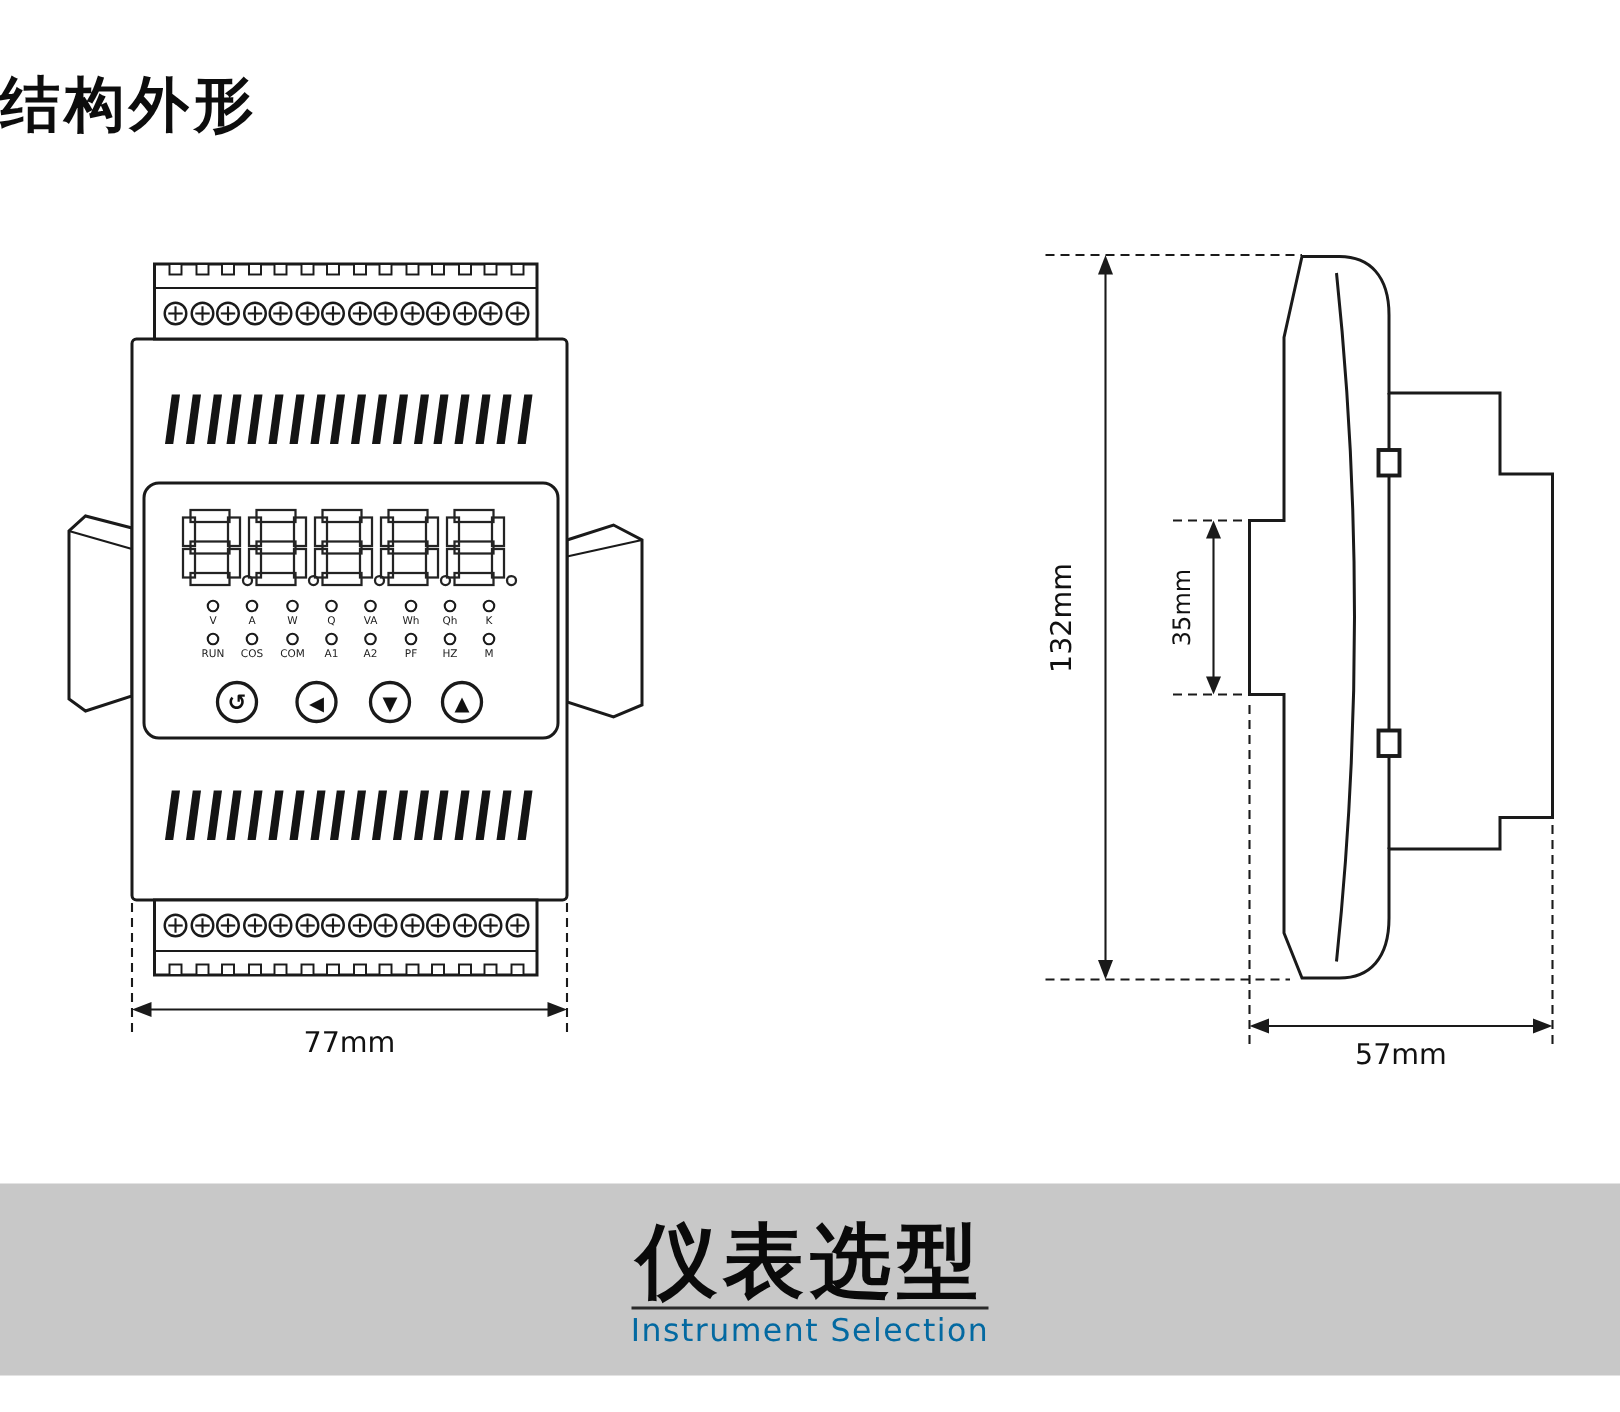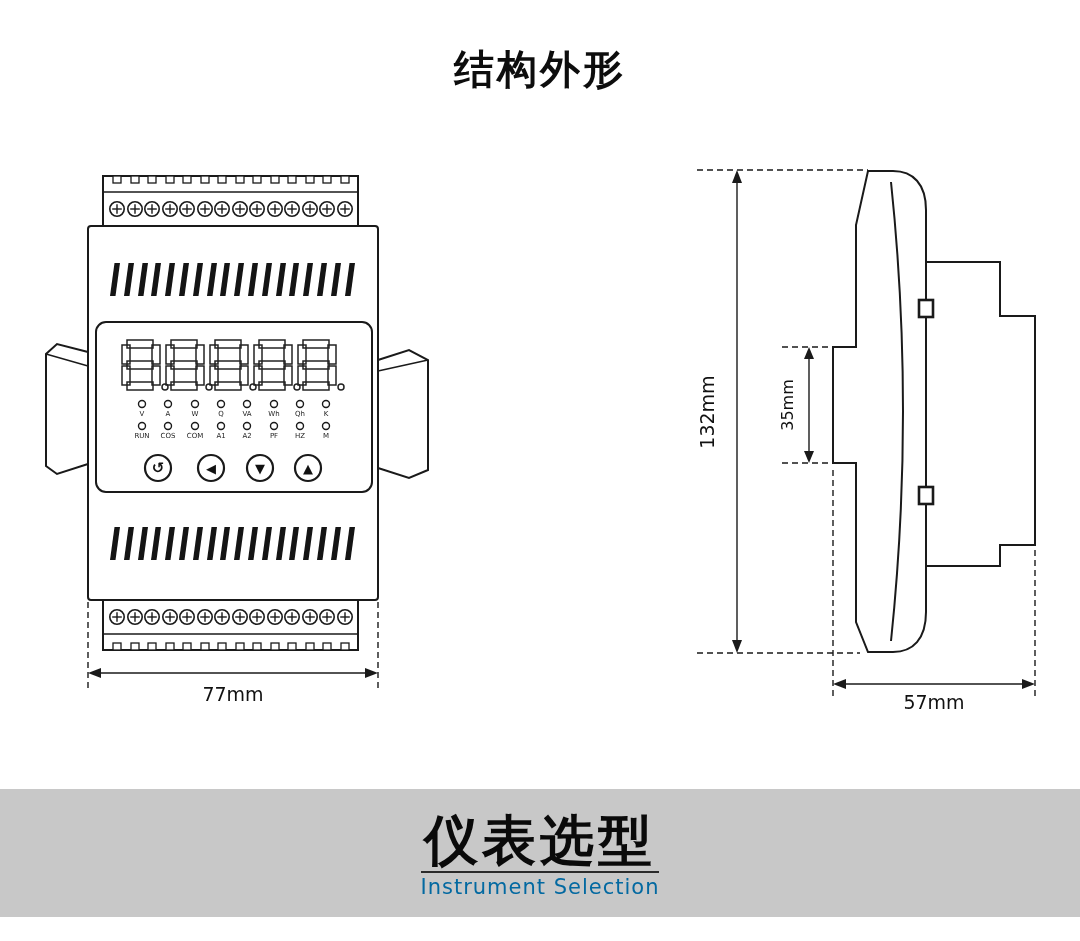--- a/index.html
+++ b/index.html
@@ -1,21 +1,21 @@
 <!DOCTYPE html>
 <html><head>
 <meta charset="utf-8">
 <style>
   html,body{margin:0;padding:0;}
   body{
     width:1080px;height:941px;position:relative;background:#ffffff;
     font-family:"DejaVu Sans","Liberation Sans",sans-serif;overflow:hidden;
   }
   .page-title{
-    position:absolute;top:42px;left:0;width:1080px;text-align:center;
+    position:absolute;top:42px;left:0;width:1080px;text-align:left;
     font-size:40px;font-weight:bold;color:#0d0d0d;letter-spacing:3px;
   }
   svg.drawing{position:absolute;top:0;left:0;}
 
   
   .ln{stroke:#1a1a1a;stroke-width:2;fill:none;}
   .lnw{stroke:#1a1a1a;stroke-width:2;fill:#ffffff;}
   .lnthin{stroke:#1a1a1a;stroke-width:1.4;fill:none;}
   .dash{stroke:#1a1a1a;stroke-width:1.4;fill:none;stroke-dasharray:6 4;}
   .arrow{fill:#1a1a1a;stroke:none;}

